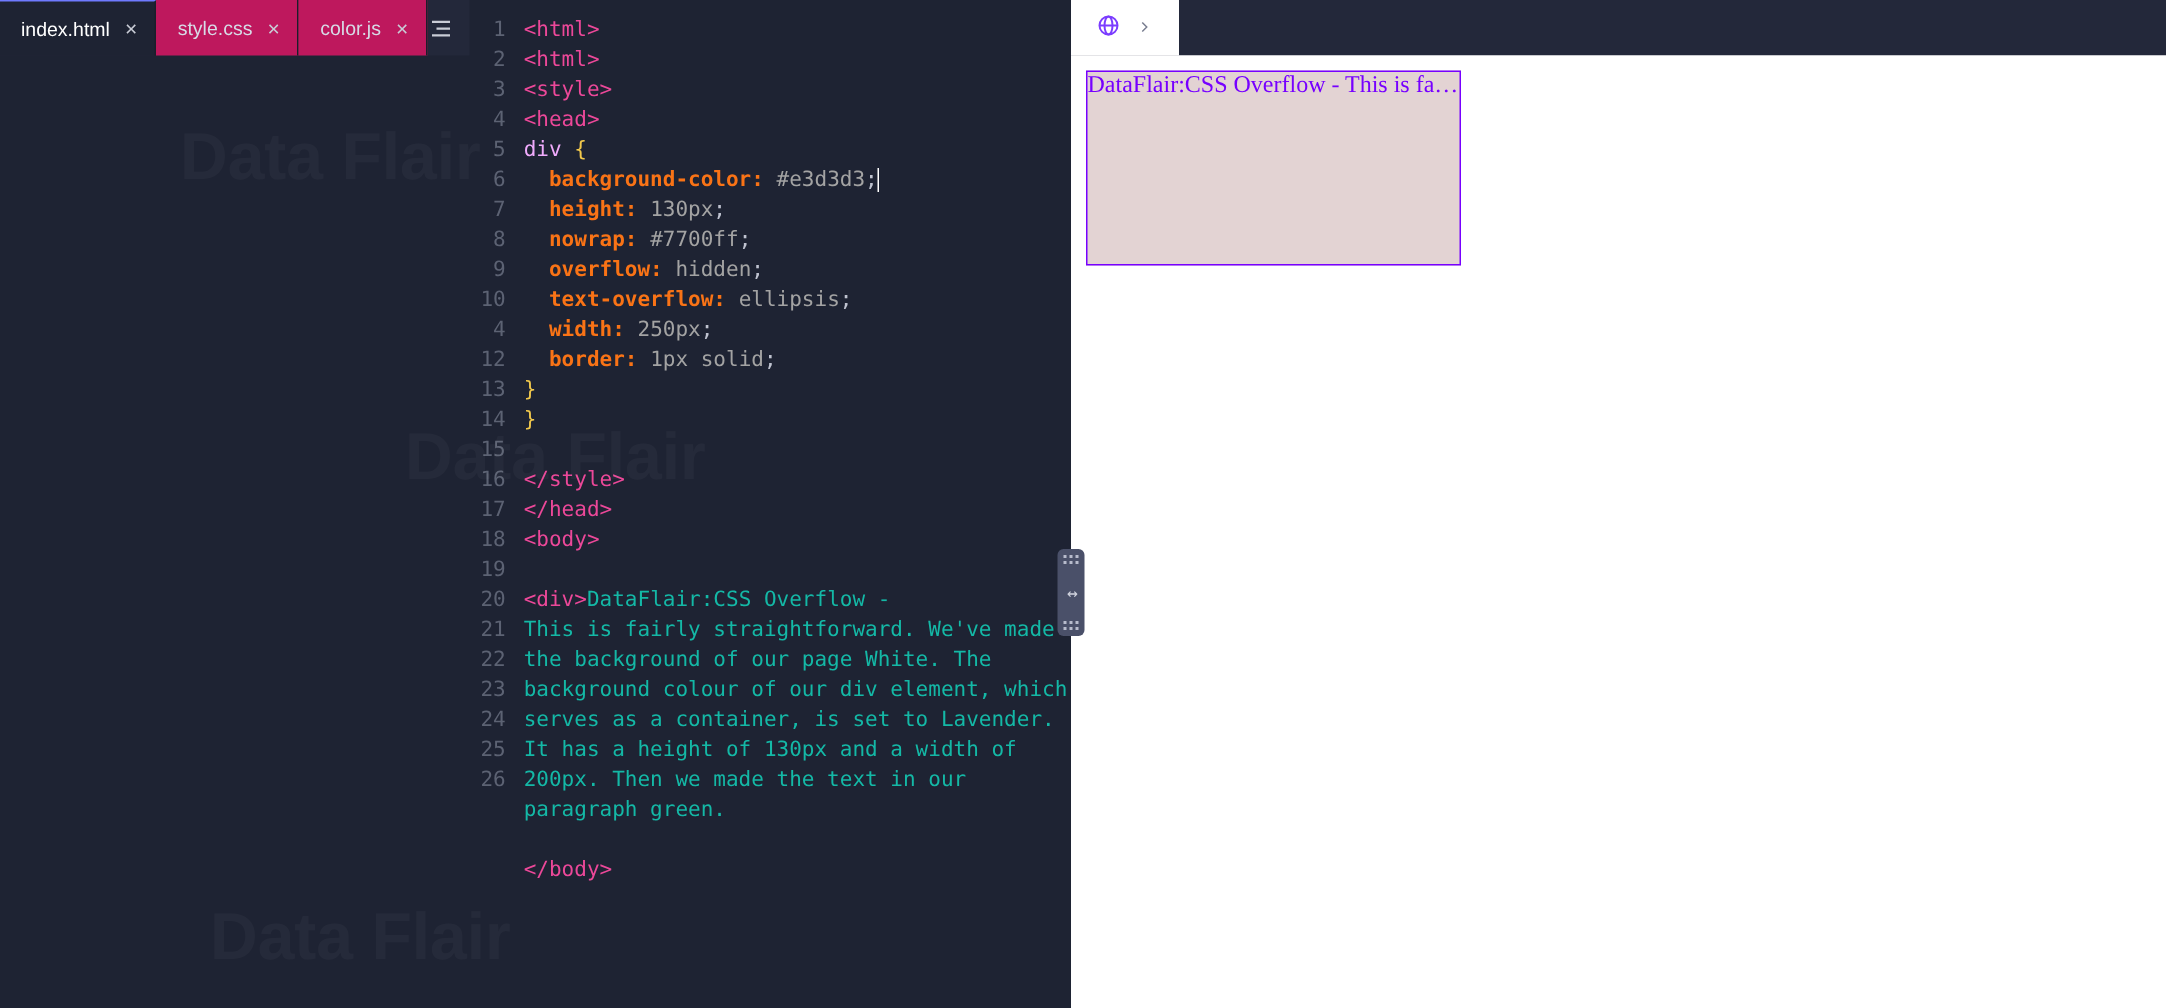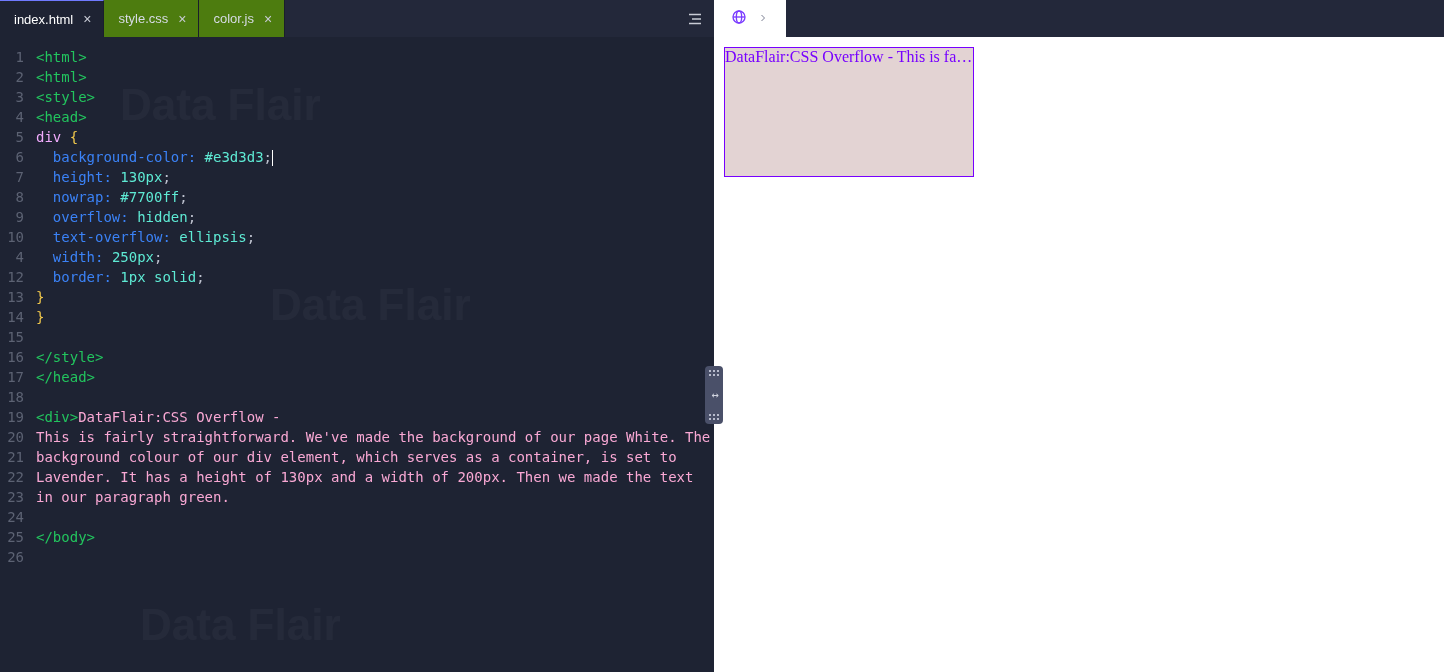--- a/index.html
+++ b/index.html
@@ -5,34 +5,34 @@
   * { box-sizing: border-box; margin: 0; padding: 0; }
   body {
     width: 1444px;
     height: 672px;
     background: #1e2333;
     font-family: "Consolas", "Menlo", monospace;
     overflow: hidden;
     color: #d4d4d4;
   }
   .app { display: flex; height: 100%; width: 100%; }
-  .editor-pane { width: 714px; height: 100%; display: flex; flex-direction: column; background: #1e2333; position: relative; }
+  .editor-pane { width: 714px; height: 100%; display: flex; flex-direction: row; background: #1e2333; position: relative; }
   .tab-bar {
     height: 37px;
     background: #23283a;
     display: flex;
     align-items: stretch;
   }
   .tab {
     display: flex;
     align-items: center;
     padding: 0 10px 0 14px;
     font-size: 13px;
     color: #d7dbe6;
-    background: #4d7c0f;
+    background: #be185d;
     border-right: 1px solid #1a1e2b;
     cursor: pointer;
     gap: 8px;
     font-family: -apple-system, "Segoe UI", sans-serif;
   }
   .tab.active {
     background: #1e2333;
     color: #fff;
     border-top: 1px solid #6f7aff;
   }
@@ -63,25 +63,25 @@
   .gutter {
     width: 30px;
     text-align: right;
     color: #5c6273;
     padding-right: 6px;
     user-select: none;
   }
   .gutter div { height: 20px; }
   .code { flex: 1; padding-left: 6px; }
   .code .line { min-height: 20px; white-space: pre-wrap; word-break: break-word; }
-  .tag    { color: #22c55e; }
+  .tag    { color: #ec4899; }
   .sel    { color: #f0abfc; }
-  .prop   { color: #3b82f6; }
-  .val    { color: #5eead4; }
-  .text   { color: #f9a8d4; margin-top: 44px; }
+  .prop   { color: #f97316; font-weight: bold; }
+  .val    { color: #a3a3a3; }
+  .text   { color: #14b8a6; margin-top: 44px; }
   .punct  { color: #bfc3d0; }
   .bracket{ color: #f2c94c; }
   .caret::after {
     content: "";
     display: inline-block;
     width: 1px; height: 16px;
     background: #fff;
     vertical-align: middle;
   }
   .preview-pane {
@@ -222,20 +222,21 @@
           <div class="line"><span class="prop">  nowrap: </span><span class="val">#7700ff</span><span class="punct">;</span></div>
           <div class="line"><span class="prop">  overflow: </span><span class="val">hidden</span><span class="punct">;</span></div>
           <div class="line"><span class="prop">  text-overflow: </span><span class="val">ellipsis</span><span class="punct">;</span></div>
           <div class="line"><span class="prop">  width: </span><span class="val">250px</span><span class="punct">;</span></div>
           <div class="line"><span class="prop">  border: </span><span class="val">1px solid</span><span class="punct">;</span></div>
           <div class="line"><span class="bracket">}</span></div>
           <div class="line"><span class="bracket">}</span></div>
           <div class="line">&nbsp;</div>
           <div class="line"><span class="tag">&lt;/style&gt;</span></div>
           <div class="line"><span class="tag">&lt;/head&gt;</span></div>
+          <div class="line"><span class="tag">&lt;body&gt;</span></div>
           <div class="line">&nbsp;</div>
           <div class="line"><span class="tag">&lt;div&gt;</span><span class="text">DataFlair:CSS Overflow -</span></div>
           <div class="line"><span class="text">This is fairly straightforward. We've made the background of our page White. The background colour of our div element, which serves as a container, is set to Lavender. It has a height of 130px and a width of 200px. Then we made the text in our paragraph green.</span></div>
           <div class="line">&nbsp;</div>
           <div class="line"><span class="tag">&lt;/body&gt;</span></div>
           <div class="line">&nbsp;</div>
         </div>
     </div>
     <span class="watermark" style="top:80px;left:120px">Data Flair</span>
     <span class="watermark" style="top:280px;left:270px">Data Flair</span>

